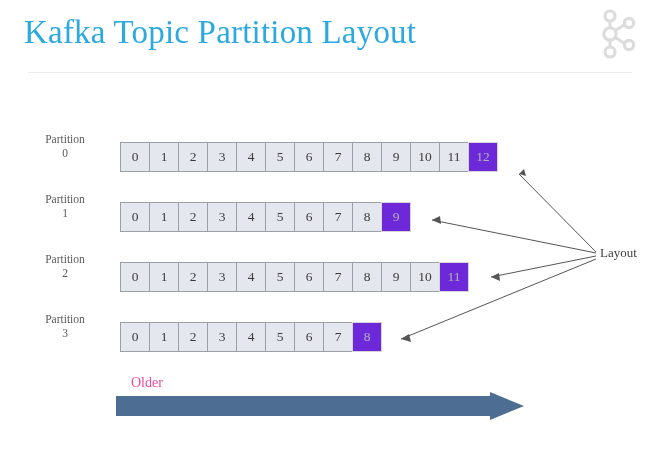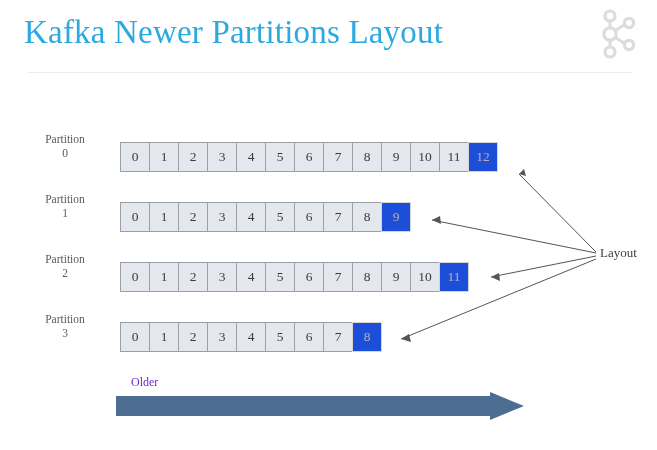--- a/index.html
+++ b/index.html
@@ -88,21 +88,21 @@
     margin-left: -1px;
     display: flex;
     align-items: center;
     justify-content: center;
     font-family: "Liberation Serif", "DejaVu Serif", serif;
     font-size: 13.5px;
     color: #3B3B3B;
   }
   .cell:first-child { margin-left: 0; }
   .cell.empty {
-    background: #1d4ed8;
+    background: #6d28d9;
     border-color: #D6D6D6;
     color: #B3B3B3;
     font-family: Liberation Serif, serif;
   }
 
   #writes-label {
     position: absolute;
     left: 600px;
     top: 245px;
     font-family: "Liberation Serif", "DejaVu Serif", serif;
@@ -117,37 +117,37 @@
     left: 116px;
     top: 392px;
     width: 408px;
     height: 28px;
   }
   #older-label {
     position: absolute;
     left: 131px;
     top: 375px;
     font-family: "Liberation Serif", "DejaVu Serif", serif;
-    font-size: 12px;
-    color: #6d28d9;
+    font-size: 14px;
+    color: #ec4899;
   }
   #newer-label {
     position: absolute;
     left: 457px;
     top: 394px;
     font-family: "Liberation Serif", "DejaVu Serif", serif;
     font-size: 13px;
     color: #be185d;
     margin-top: 9px;
   }
 </style>
 </head>
 <body>
 
-<div id="slide-title">Kafka Newer Partitions Layout</div>
+<div id="slide-title">Kafka Topic Partition Layout</div>
 
 <svg id="kafka-logo" viewBox="0 0 42 52" aria-hidden="true">
   <g fill="none" stroke="#DCDCDC" stroke-width="3">
     <line x1="13" y1="11" x2="13" y2="41"></line>
     <line x1="13" y1="26" x2="30" y2="15"></line>
     <line x1="13" y1="26" x2="30" y2="37"></line>
   </g>
   <g fill="#FFFFFF" stroke="#DCDCDC" stroke-width="3.2">
     <circle cx="13" cy="8" r="5"></circle>
     <circle cx="13" cy="26" r="6.2"></circle>

